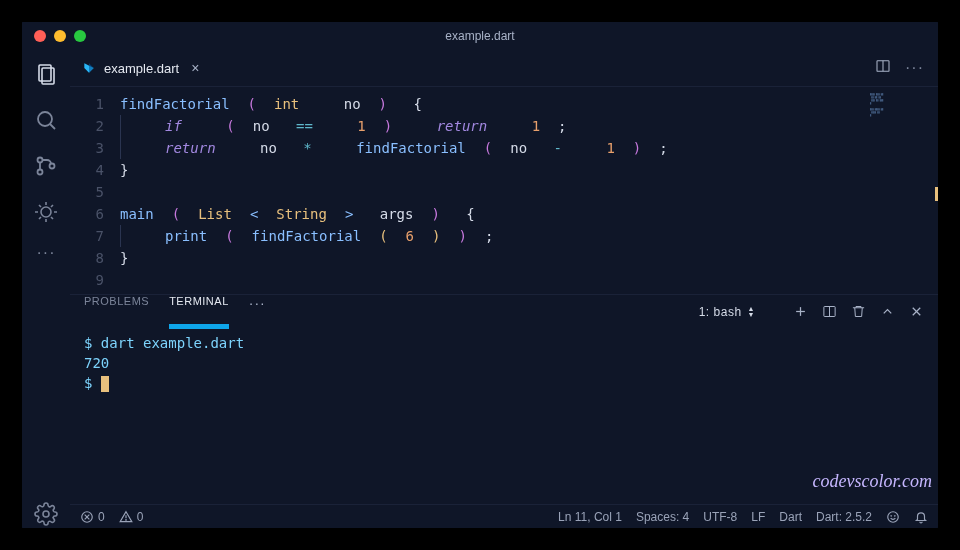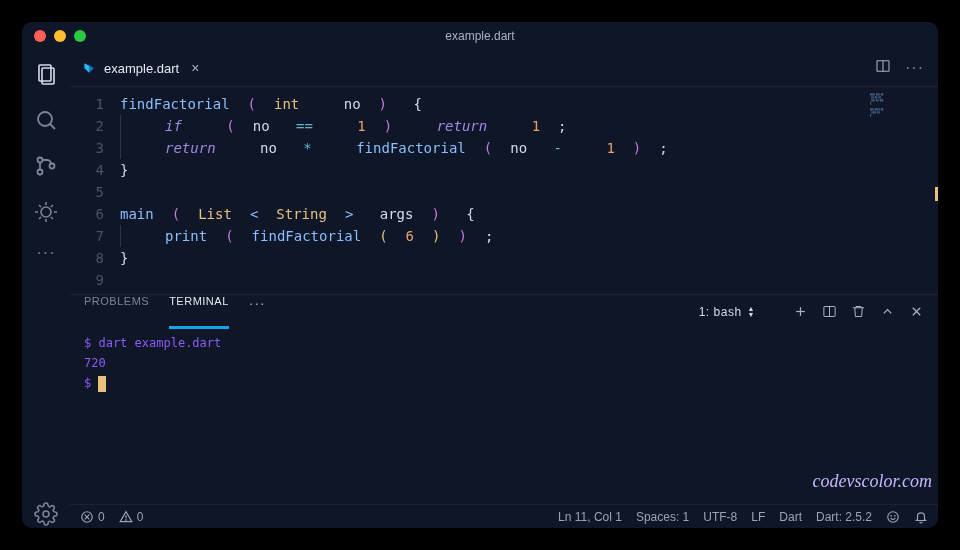--- a/index.html
+++ b/index.html
@@ -8,21 +8,21 @@
       font-family: -apple-system, BlinkMacSystemFont, 'Segoe UI', sans-serif;
       width: 960px;
       height: 550px;
       padding: 22px;
       position: relative;
     }
     .window {
       width: 100%;
       height: 100%;
       background: #0f1628;
-      border-radius: 10px;
+      border-radius: 1px;
       overflow: hidden;
       display: flex;
       flex-direction: column;
       box-shadow: 0 10px 40px rgba(0,0,0,0.5);
     }
     .titlebar {
       height: 28px;
       background: #0f1628;
       display: flex;
       align-items: center;
@@ -167,43 +167,43 @@
     }
     .panel-tabs {
       height: 34px;
       display: flex;
       padding: 0 14px;
       gap: 20px;
       font-size: 11px;
       letter-spacing: 0.5px;
     }
     .panel-tab { color: #7b8499; cursor: pointer; }
-    .panel-tab.active { color: #e4e8f0; border-bottom: 3px solid #0ea5e9; padding-bottom: 4px; }
+    .panel-tab.active { color: #e4e8f0; border-bottom: 5px solid #0ea5e9; padding-bottom: 4px; }
     .panel-dots { color: #a8b2c7; font-size: 14px; cursor: pointer; }
     .panel-spacer { flex: 1; }
     .term-select {
       color: #d5dbe8;
       font-size: 12px;
       display: flex;
       align-items: center;
       gap: 6px;
       cursor: pointer;
       padding-right: 8px;
     }
     .term-select .chev { display:flex; flex-direction:column; font-size:7px; line-height:6px;}
     .panel-actions { display: flex; align-items: center; gap: 14px; color: #a8b2c7; padding-left: 10px; }
     .panel-actions > div { cursor: pointer; }
     .panel-actions svg { width: 15px; height: 15px; }
     .terminal {
       flex: 1;
       padding: 4px 14px;
       font-family: 'SF Mono', Menlo, Consolas, monospace;
-      font-size: 12px;
+      font-size: 14px;
       line-height: 20px;
-      color: #8b5cf6;
+      color: #7dd3fc;
     }
     .terminal .tline { height: 20px; white-space: pre; }
     .term-cursor {
       display: inline-block;
       width: 8px;
       height: 16px;
       background: #e8c07d;
       vertical-align: middle;
     }
     .statusbar {
@@ -379,21 +379,21 @@
         <div class="sb-item">
           <svg viewBox="0 0 24 24" fill="none" stroke="currentColor" stroke-width="2">
               <path d="M12 3 L22 20 H2 Z"></path>
               <line x1="12" y1="9" x2="12" y2="14"></line>
               <circle cx="12" cy="17" r="0.5"></circle>
             </svg>
           <span>0</span>
         </div>
         <div class="sb-spacer"></div>
         <div class="sb-item">Ln 11, Col 1</div>
-        <div class="sb-item">Spaces: 1</div>
+        <div class="sb-item">Spaces: 4</div>
         <div class="sb-item">UTF-8</div>
         <div class="sb-item">LF</div>
         <div class="sb-item">Dart</div>
         <div class="sb-item">Dart: 2.5.2</div>
         <div class="sb-item">
           <svg viewBox="0 0 24 24" fill="none" stroke="currentColor" stroke-width="2">
               <circle cx="12" cy="12" r="9"></circle>
               <path d="M8 14s1.5 2 4 2 4-2 4-2"></path>
               <circle cx="9" cy="10" r="0.5"></circle>
               <circle cx="15" cy="10" r="0.5"></circle>

